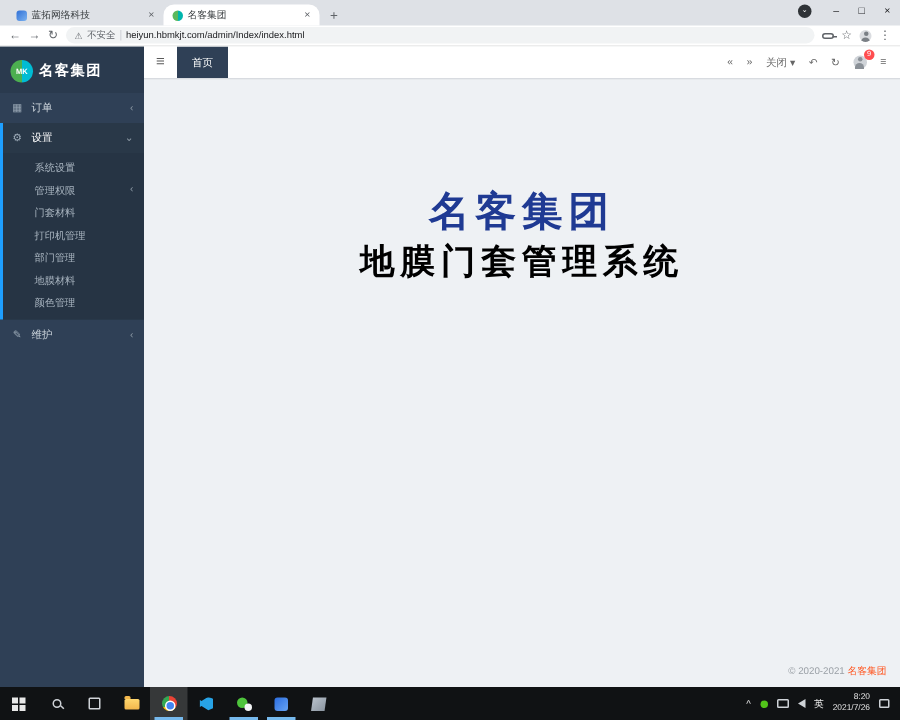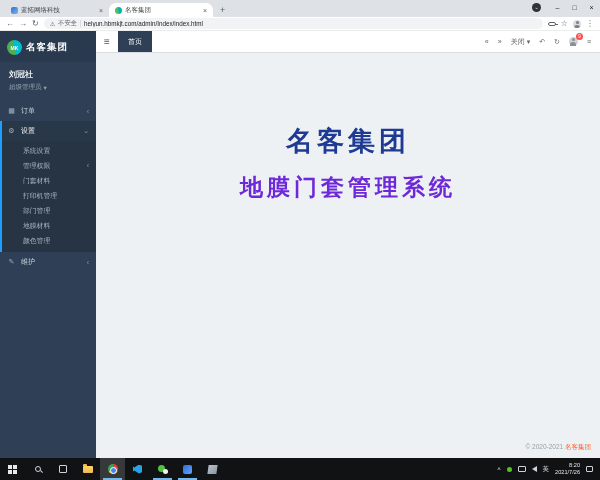--- a/index.html
+++ b/index.html
@@ -66,21 +66,21 @@
   .page-tab { background:#2f4056; color:#fff; font-size:7px; display:flex; align-items:center; padding:0 10px; }
   .header-right { margin-left:auto; display:flex; align-items:center; gap:9px; padding-right:9px; font-size:7px; color:#666; }
   .close-dd { display:flex; align-items:center; gap:2px; }
   .hdr-avatar { position:relative; width:9px; height:9px; border-radius:50%; background:#cfd3d8; }
   .hdr-avatar::before { content:""; position:absolute; top:1px; left:3px; width:3px; height:3px; border-radius:50%; background:#8a9097; }
   .hdr-avatar::after { content:""; position:absolute; bottom:0; left:1.5px; width:6px; height:4px; border-radius:3px 3px 0 0; background:#8a9097; }
   .badge { position:absolute; top:-4px; right:-5px; min-width:7px; background:#ff4d4f; color:#fff; border-radius:4px; font-size:5px; line-height:7px; text-align:center; padding:0 1px; }
 
   .content { flex:1; position:relative; text-align:center; min-height:0; }
   .big-title { padding-top:70px; font-size:27px; font-weight:bold; color:#1f3a93; letter-spacing:4px; }
-  .sub-title { margin-top:13px; font-size:23px; font-weight:bold; color:#6d28d9; letter-spacing:4px;text-align:center; }
+  .sub-title { font-size:23px; font-weight:bold; color:#000000; letter-spacing:4px;text-align:center; }
   .page-footer { position:absolute; right:9px; bottom:6px; font-size:6.5px; color:#9aa0a6; }
   .company-link { color:#ff5722; }
 
   
   .taskbar { height:22px; background:#101214; display:flex; align-items:center; color:#e8e8e8; flex:none; }
   .tb-btn { width:25px; height:22px; display:flex; align-items:center; justify-content:center; position:relative; flex:none; }
   .tb-btn.running::after { content:""; position:absolute; left:3px; right:3px; bottom:0; height:2px; background:#76b9ed; }
   .tb-btn.active-app { background:rgba(255,255,255,.16); }
   .winlogo { width:9px; height:9px; display:grid; grid-template-columns:1fr 1fr; grid-template-rows:1fr 1fr; gap:1px; }
   .winlogo span { background:#e8e8e8; }
@@ -147,27 +147,20 @@
     <span class="kebab-icon">⋮</span>
   </div>
 
   <div class="viewport">
 
     <div class="sidebar">
       <div class="logo-row">
         <span class="logo-circle">MK</span>
         <span class="brand-name">名客集团</span>
       </div>
-      <div class="user-block">
-        <div class="user-name">刘冠社</div>
-        <div class="user-role">
-          <span>超级管理员</span>
-          <span>▾</span>
-        </div>
-      </div>
       <div class="nav">
         <div class="nav-item">
           <span class="mi">▦</span>
           <span class="ml">订单</span>
           <span class="chev">‹</span>
         </div>
         <div class="settings-section">
           <div class="nav-item">
             <span class="mi">⚙</span>
             <span class="ml">设置</span>

